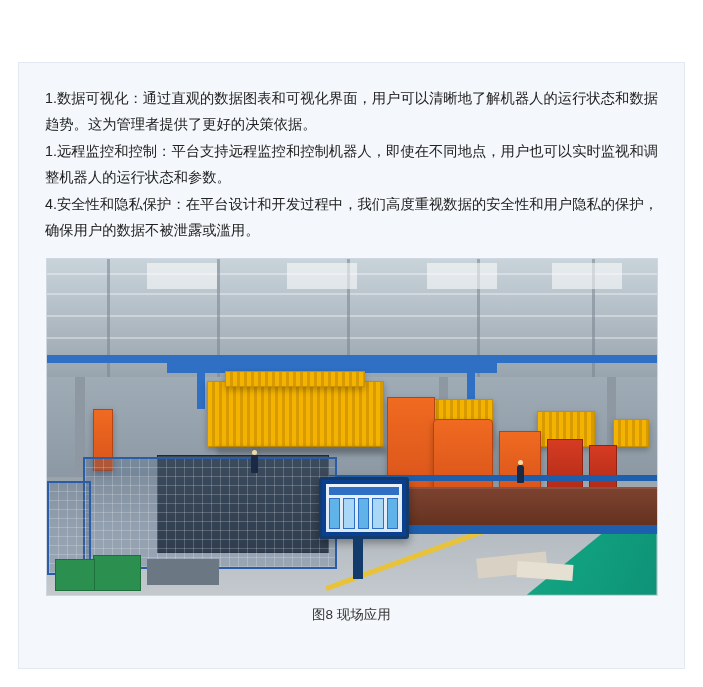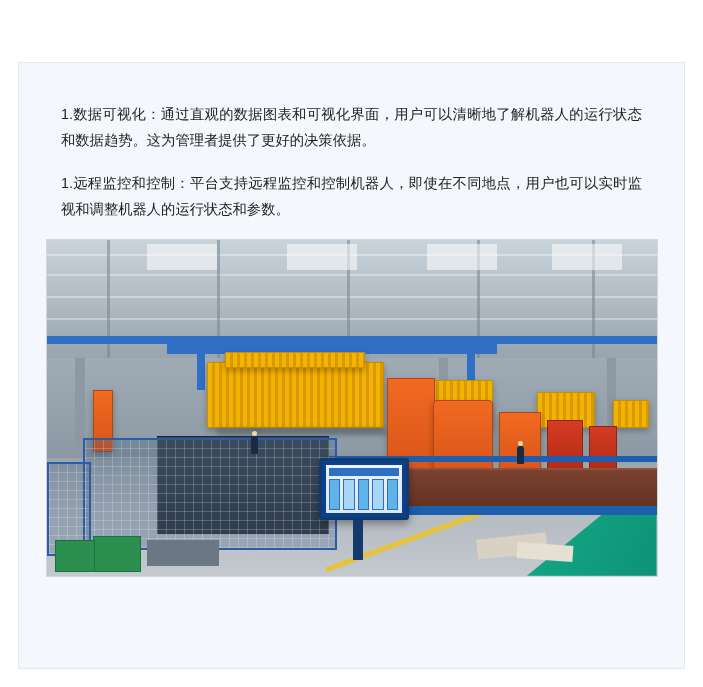--- a/index.html
+++ b/index.html
@@ -57,21 +57,21 @@
     box-sizing: border-box;
   }
   .body-text {
     padding: 22px 26px 0 26px;
     color: #222222;
     font-size: 14.3px;
     line-height: 1.85;
     text-align: justify;
   }
   .body-text p {
-    margin: 16px;
+    margin: 0;
   }
   
   .figure {
     margin: 14px auto 0 auto;
     width: 612px;
   }
   .photo {
     position: relative;
     width: 612px;
     height: 338px;
@@ -210,20 +210,21 @@
 <body>
 
 <div class="page">
 
 
   <div class="card">
 
     <div class="body-text">
       <p>1.数据可视化：通过直观的数据图表和可视化界面，用户可以清晰地了解机器人的运行状态和数据趋势。这为管理者提供了更好的决策依据。</p>
       <p>1.远程监控和控制：平台支持远程监控和控制机器人，即使在不同地点，用户也可以实时监视和调整机器人的运行状态和参数。</p>
+      <p>4.安全性和隐私保护：在平台设计和开发过程中，我们高度重视数据的安全性和用户隐私的保护，确保用户的数据不被泄露或滥用。</p>
     </div>
 
     <div class="figure">
       <div class="photo">
 
         <div class="sky"></div>
         <div class="roof-truss" style="top:14px;"></div>
         <div class="roof-truss" style="top:34px;"></div>
         <div class="roof-truss" style="top:56px;"></div>
         <div class="roof-truss" style="top:78px;"></div>
@@ -295,16 +296,17 @@
         <div class="green-crate" style="left:46px; top:296px; width:46px; height:34px;"></div>
         <div class="green-crate" style="left:8px; top:300px; width:38px; height:30px;"></div>
         <div style="position:absolute; left:100px; top:300px; width:72px; height:26px; background:#6b7782;"></div>
         <div style="position:absolute; left:430px; top:296px; width:70px; height:20px; background:#d9d2c4; transform:rotate(-6deg);"></div>
         <div style="position:absolute; left:470px; top:304px; width:56px; height:16px; background:#e6e0d2; transform:rotate(4deg);"></div>
 
         <div class="worker" style="left:204px; top:196px;"></div>
         <div class="worker" style="left:470px; top:206px;"></div>
 
       </div>
+      <div class="caption">图8 现场应用</div>
     </div>
 
   </div>
 </div>
 
 </body></html>

